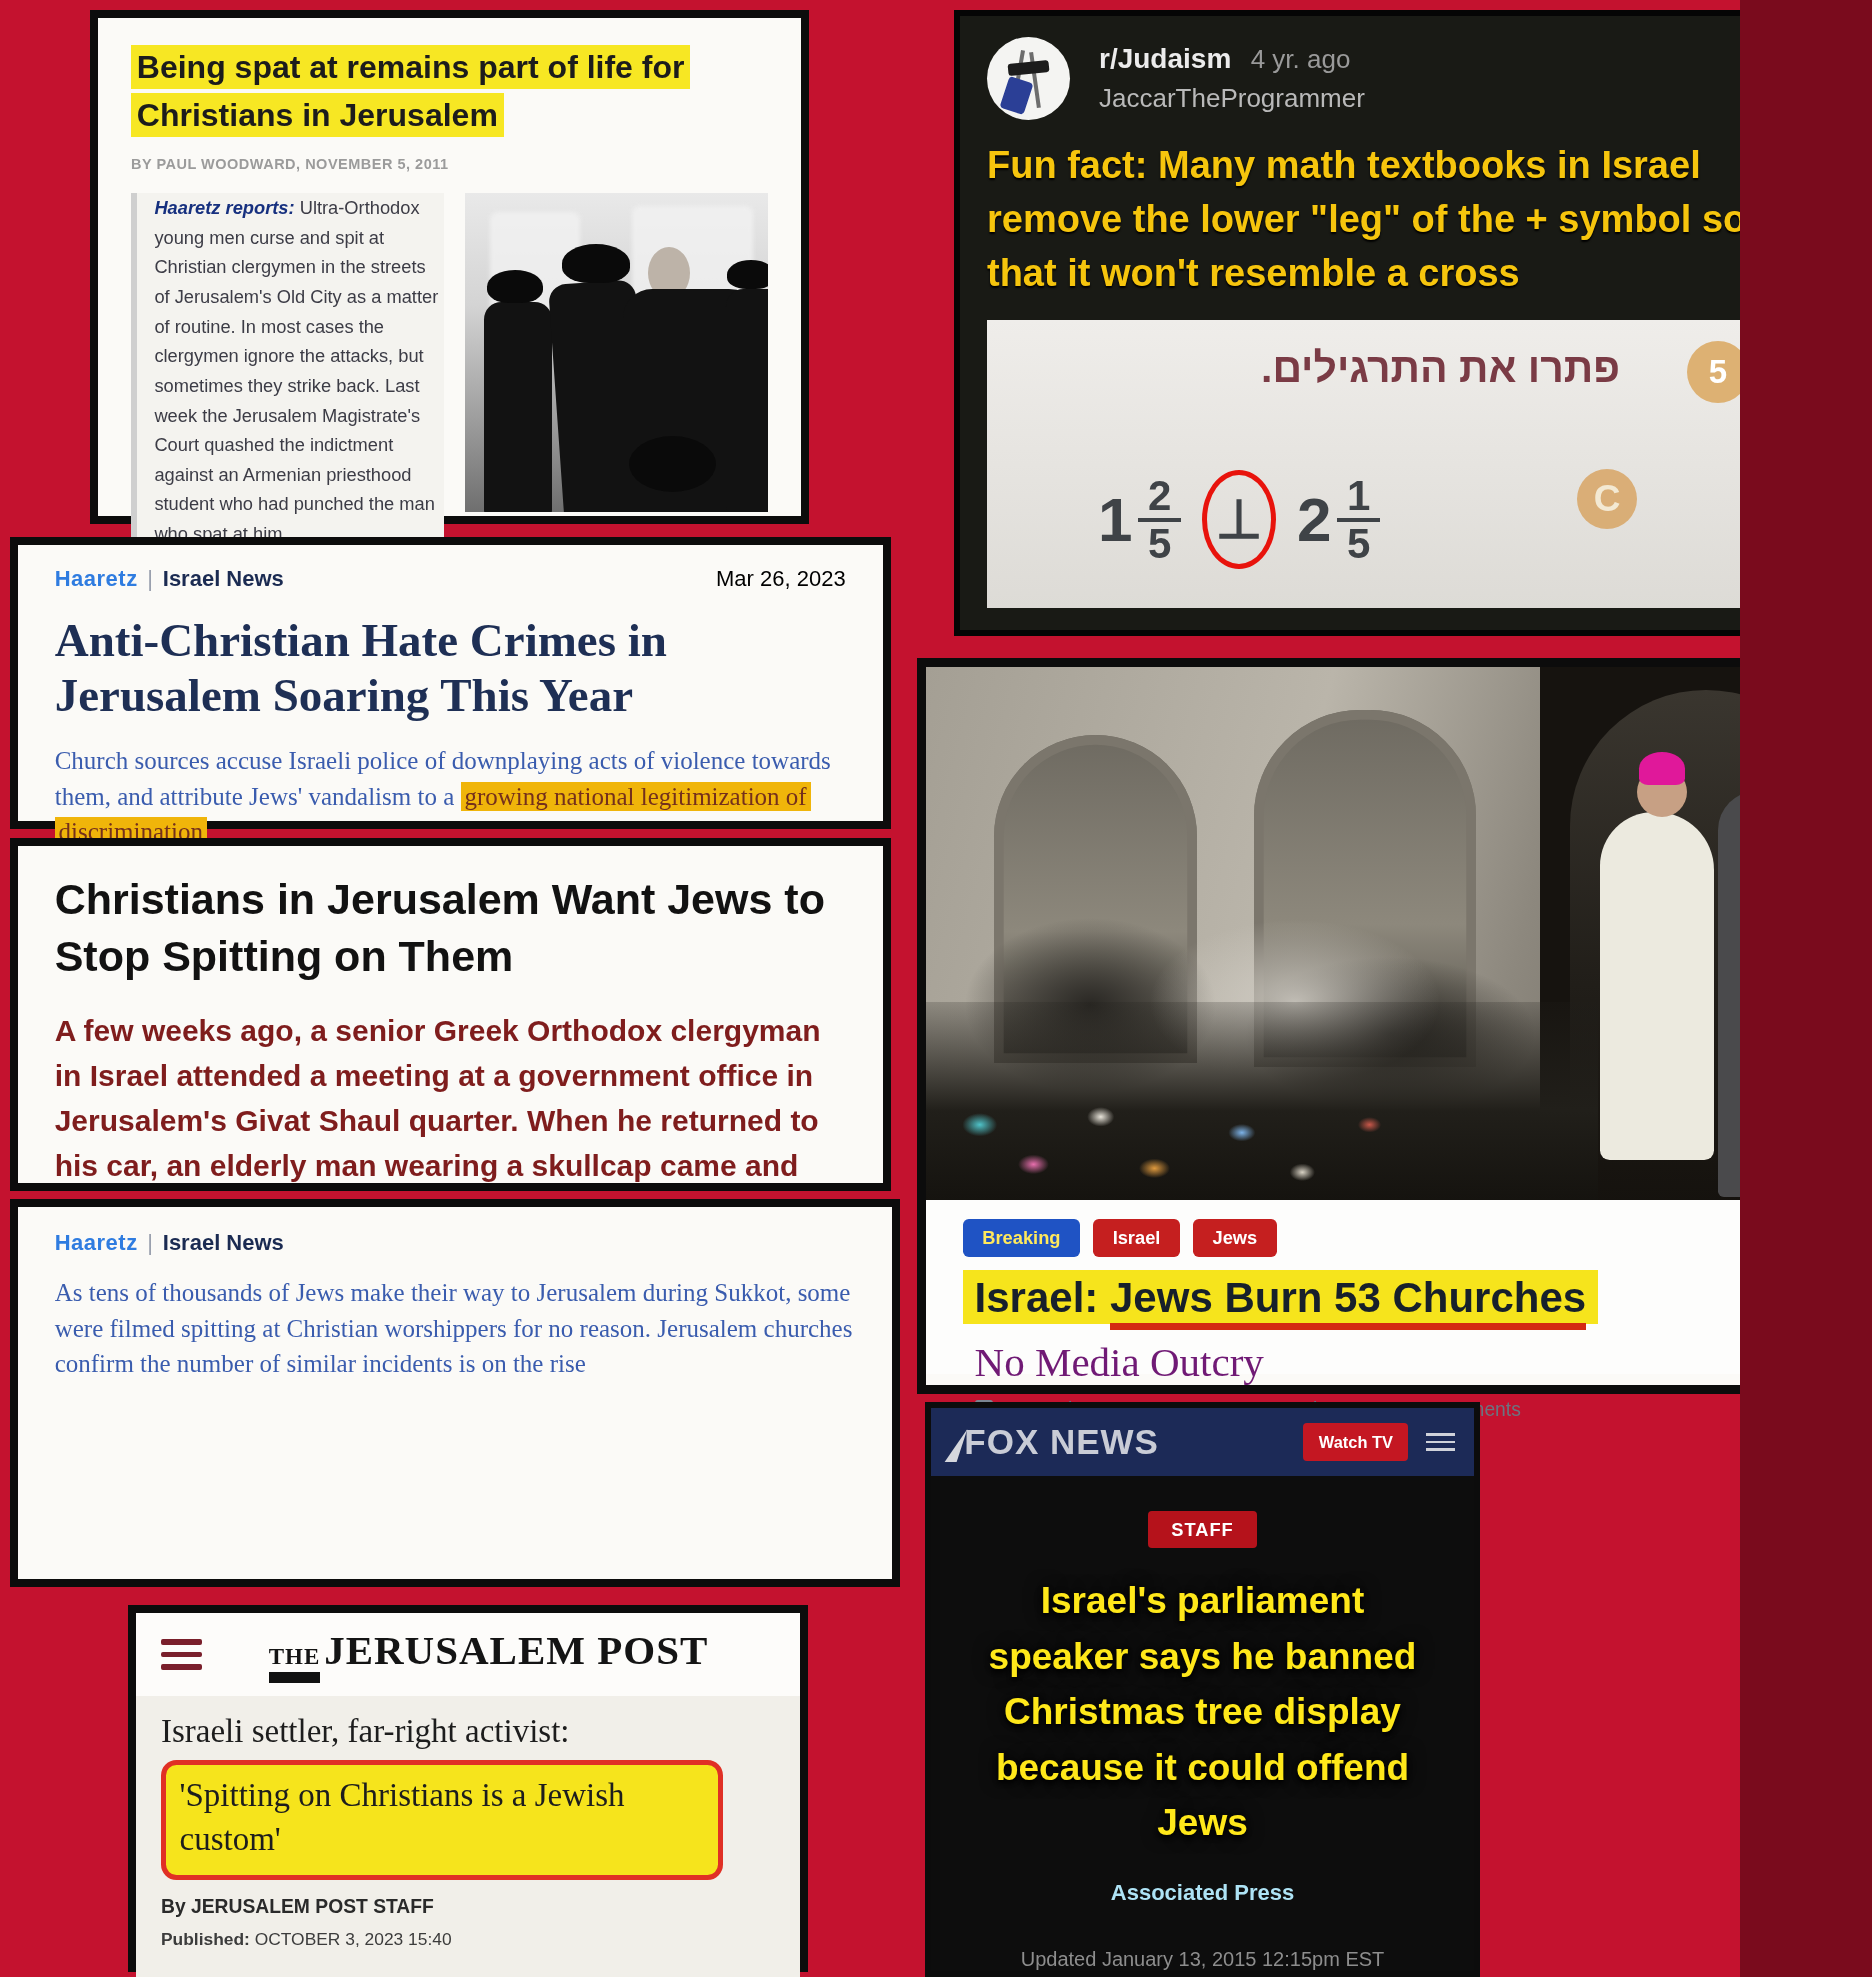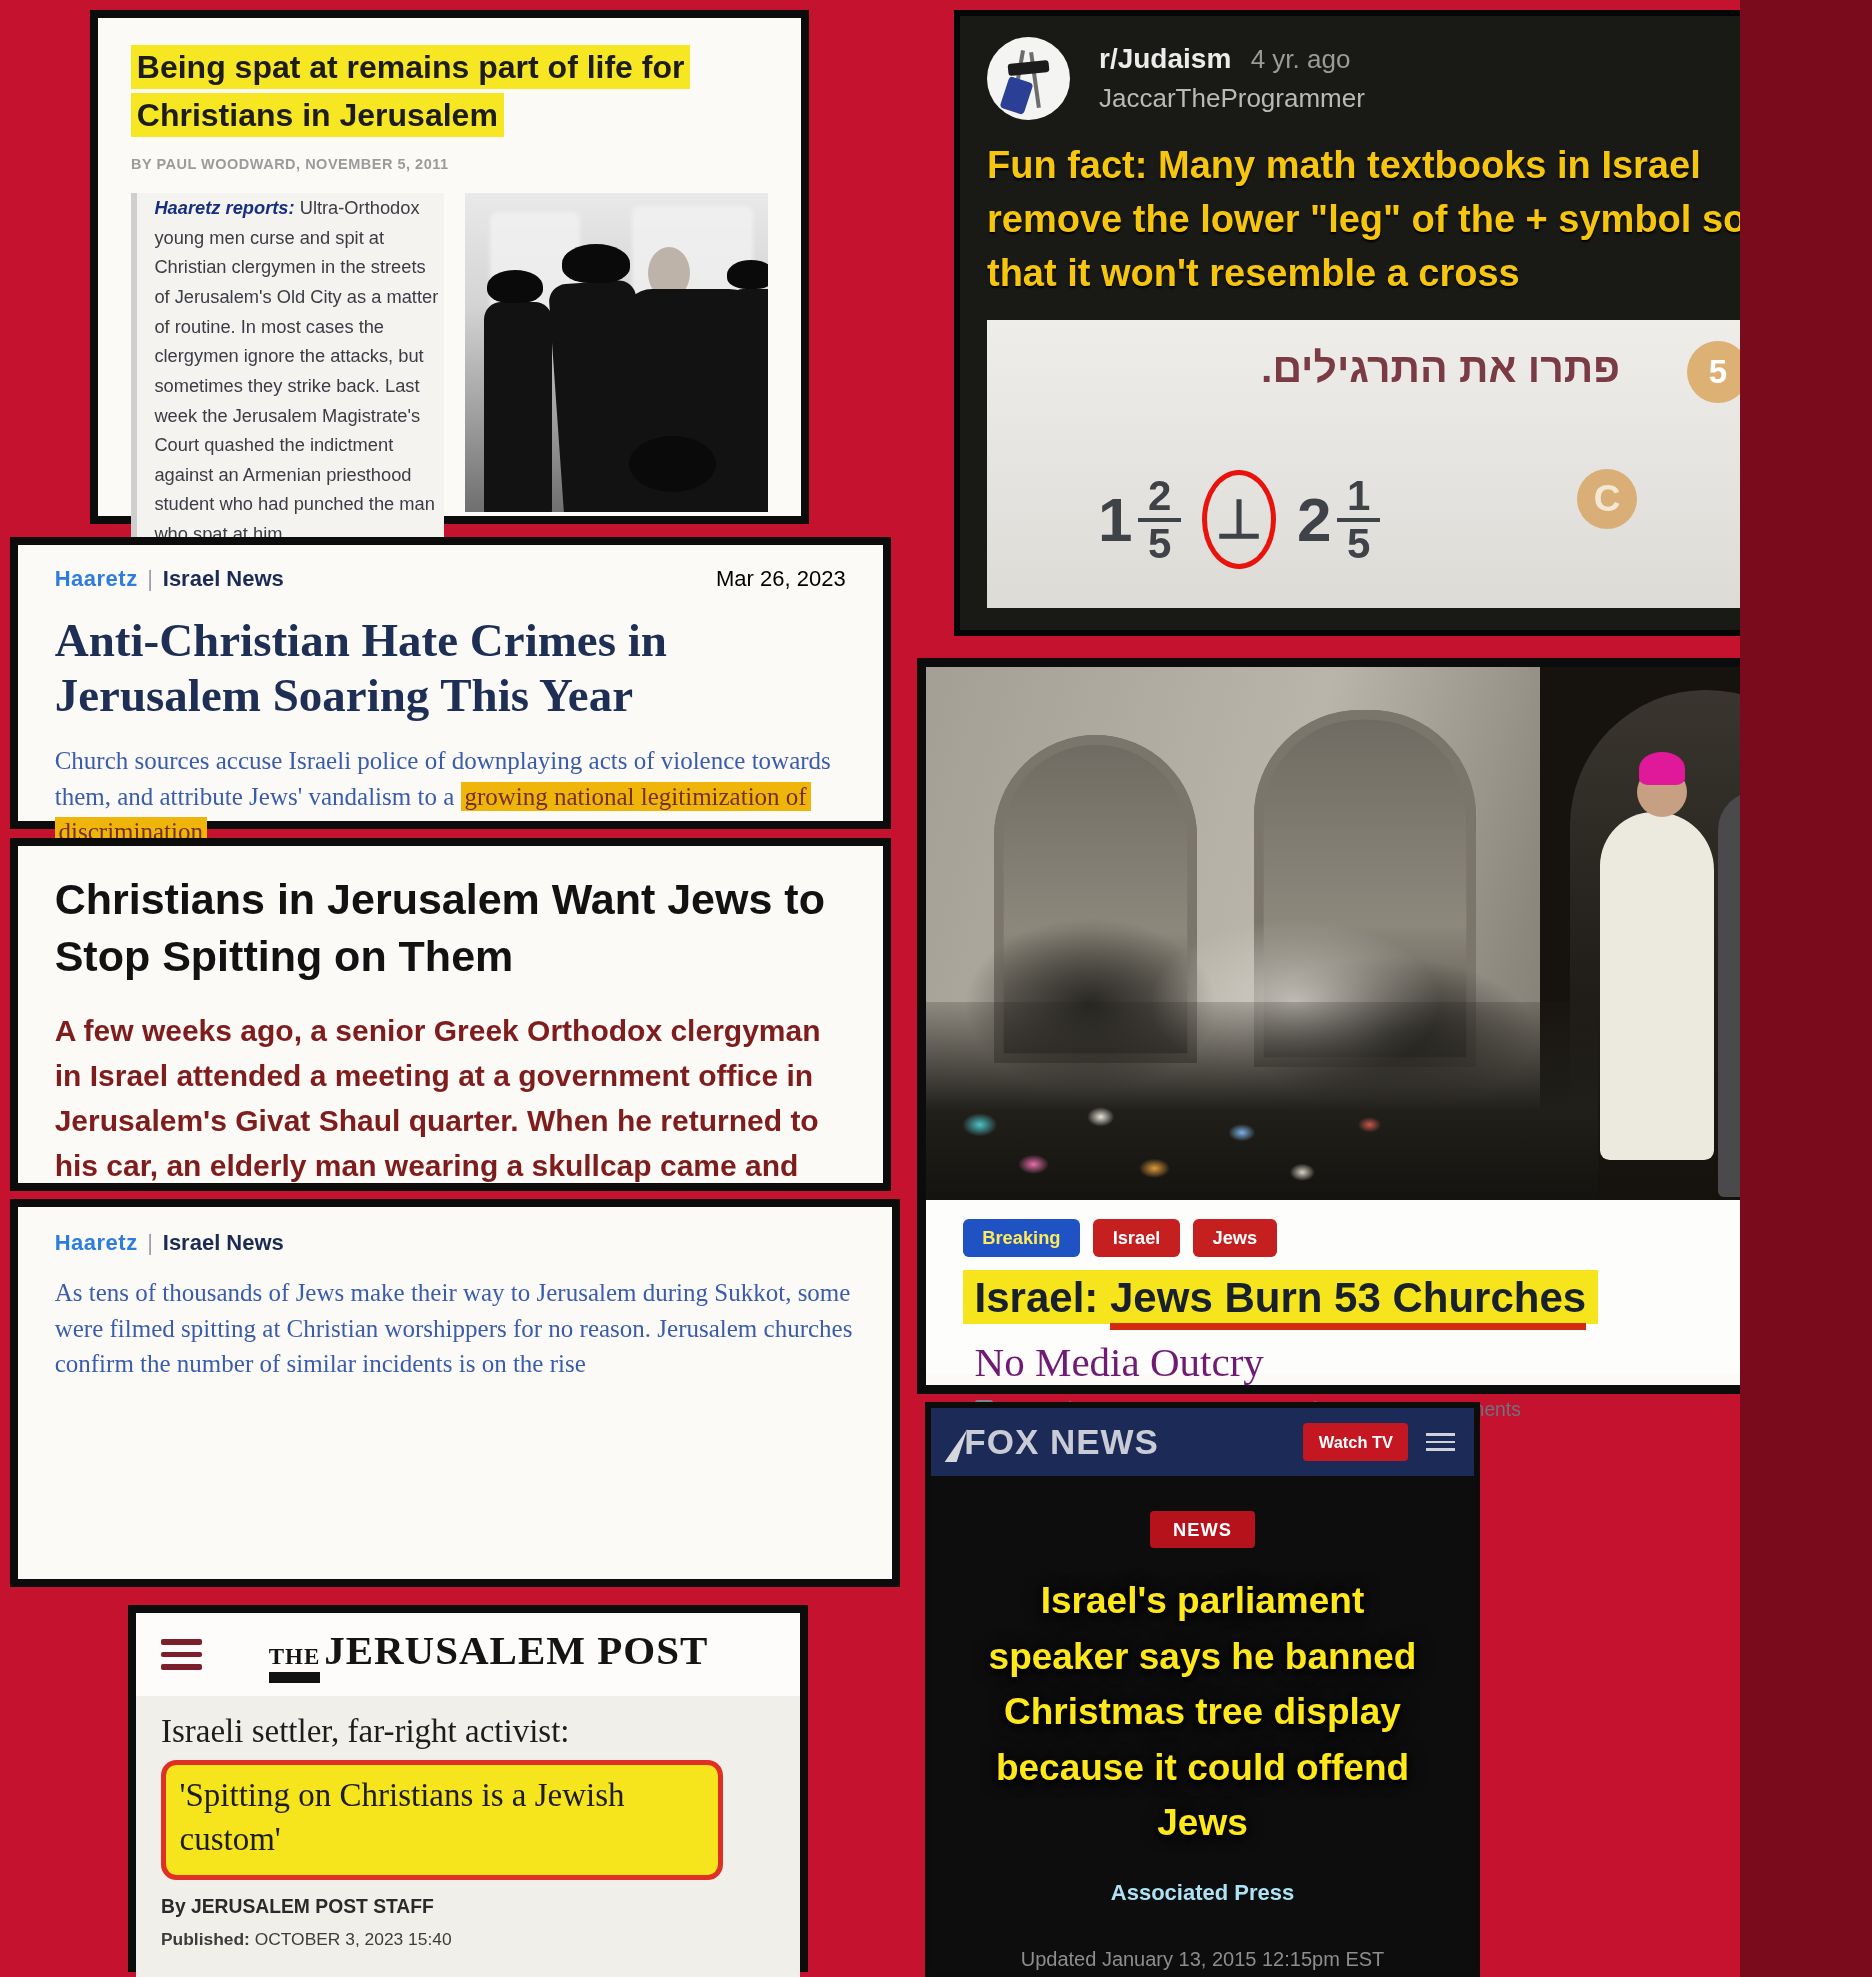--- a/index.html
+++ b/index.html
@@ -324,21 +324,21 @@
         <span class="fox-word">FOX NEWS</span>
       </div>
       <span class="fox-watch">Watch TV</span>
       <div class="fox-menu">
           <i></i>
           <i></i>
           <i></i>
         </div>
     </div>
     <div class="fox-body">
-      <span class="fox-cat">NEWS</span>
+      <span class="fox-cat">STAFF</span>
       <div class="fox-h1">Israel's parliament speaker says he banned Christmas tree display because it could offend Jews</div>
       <div class="fox-src">Associated Press</div>
       <div class="fox-upd">Updated January 13, 2015 12:15pm EST</div>
       
     </div>
   </div>
 
 </div>
 
 

